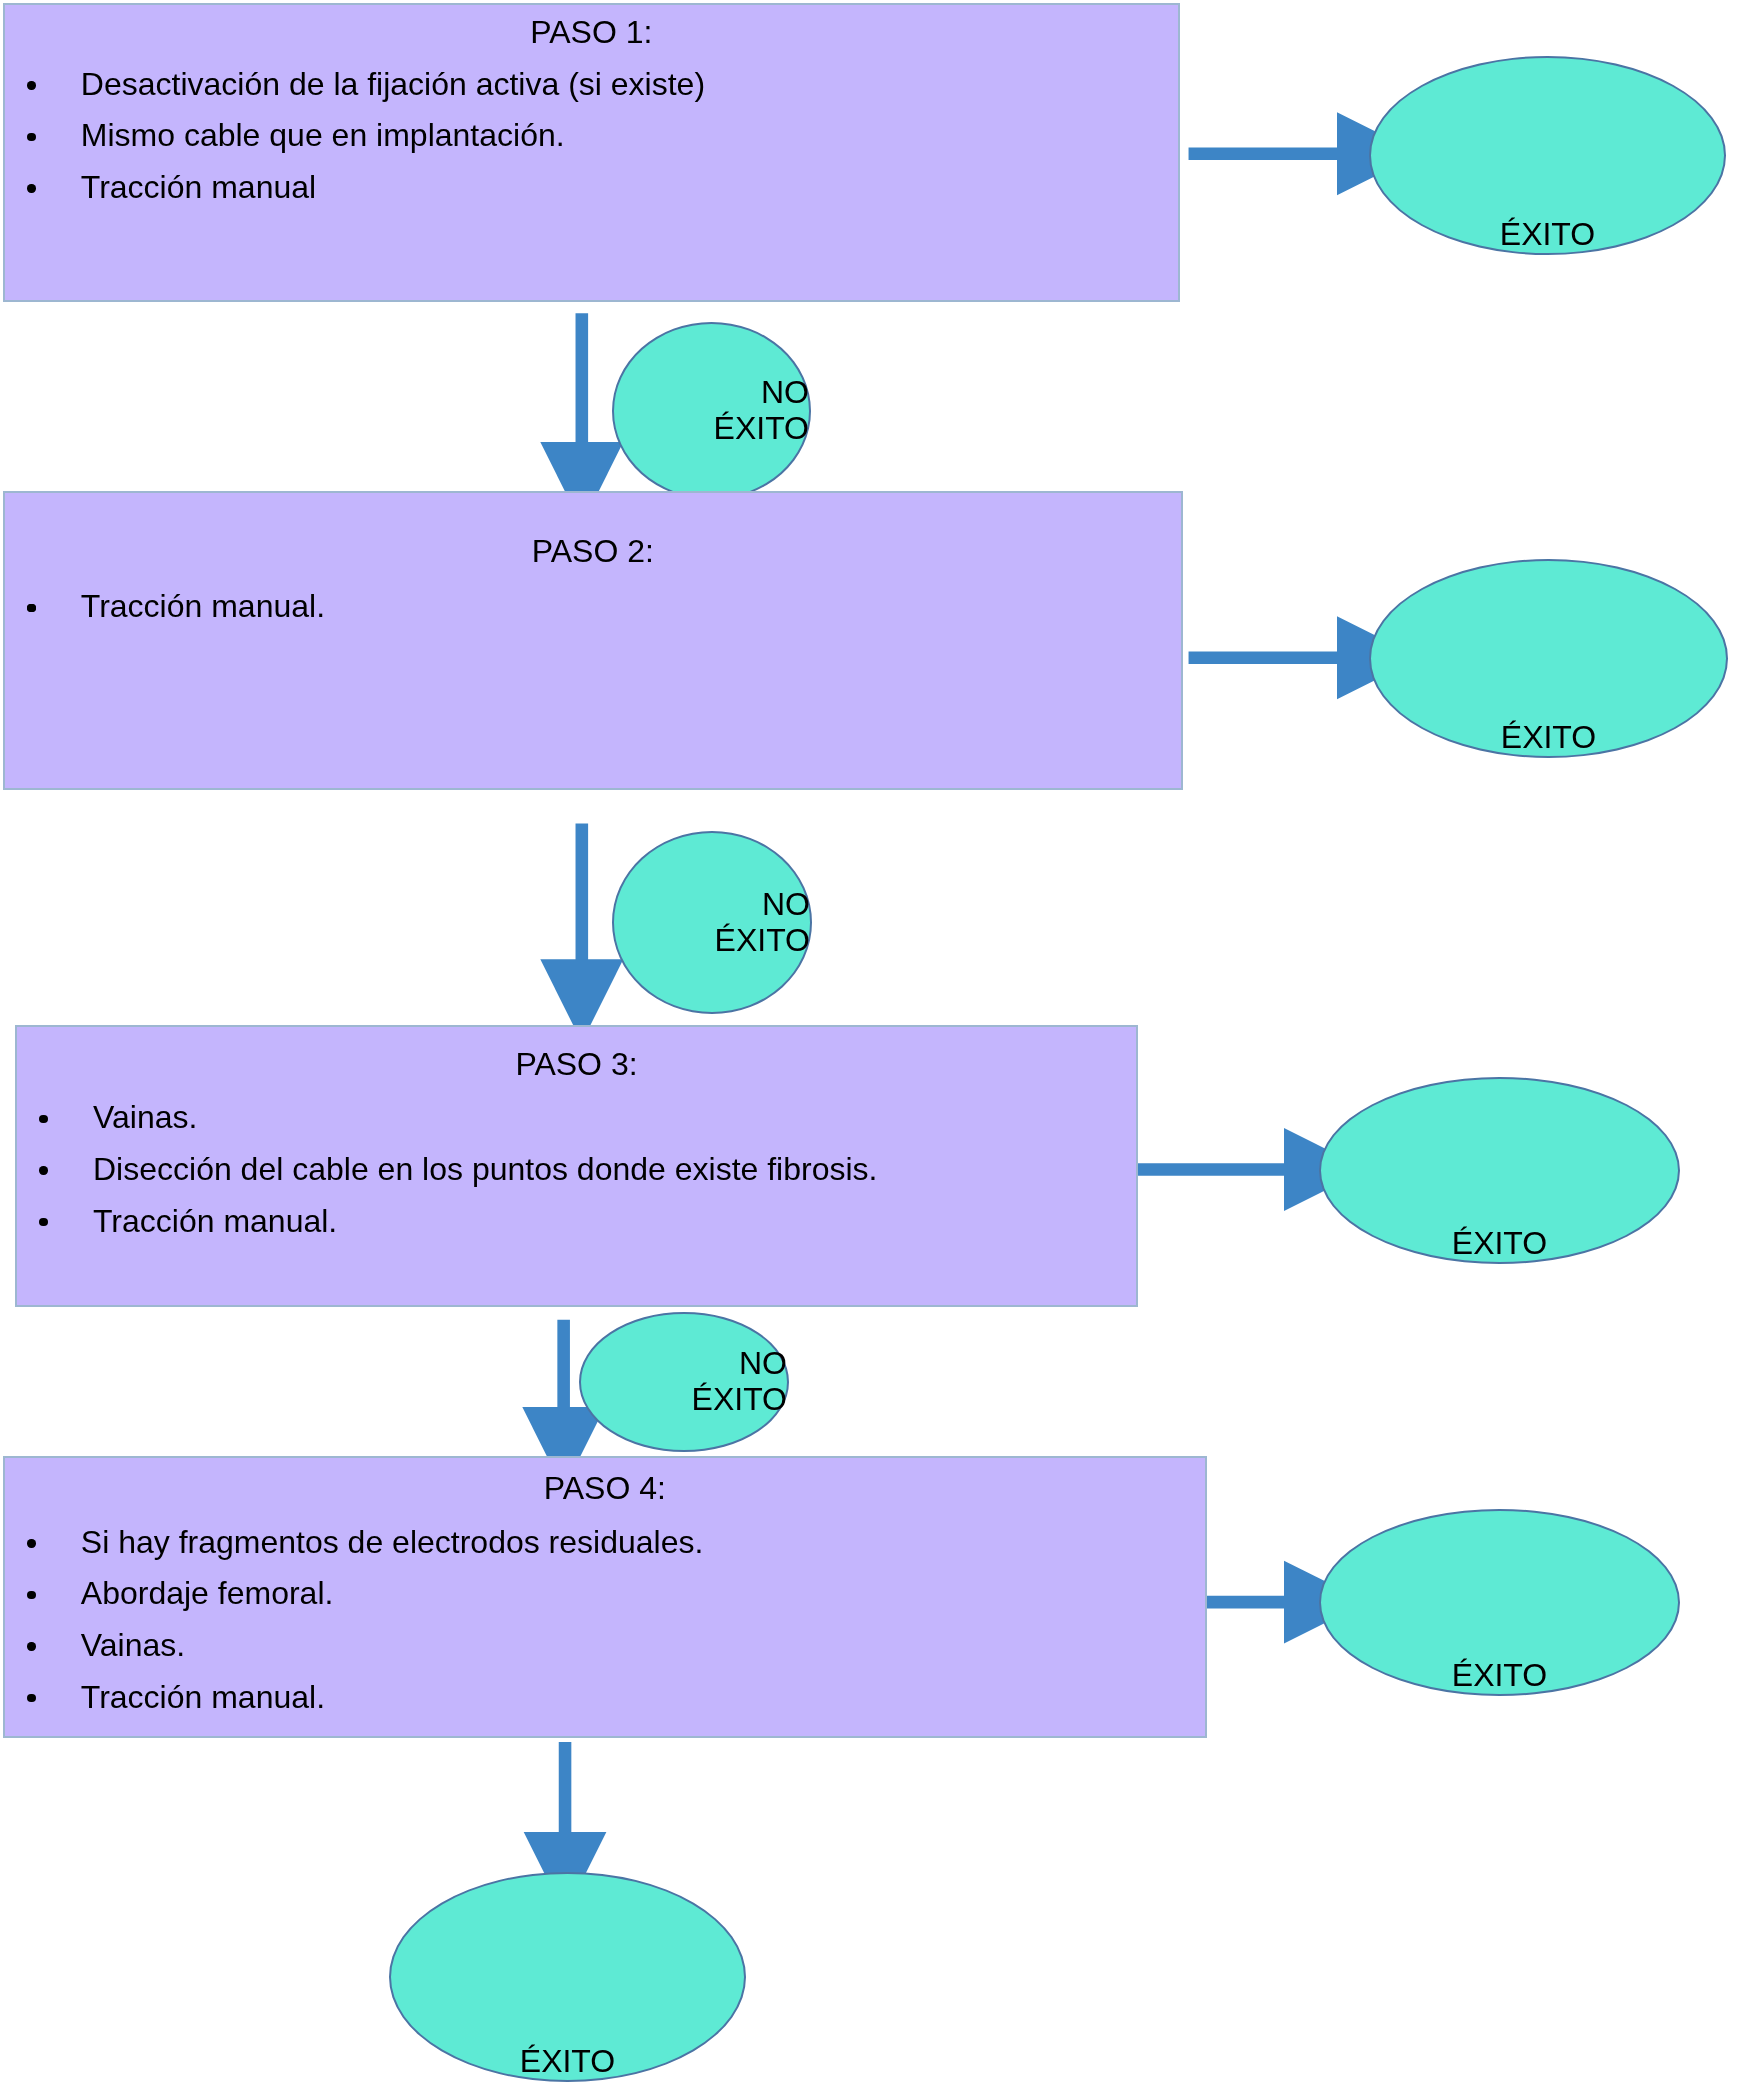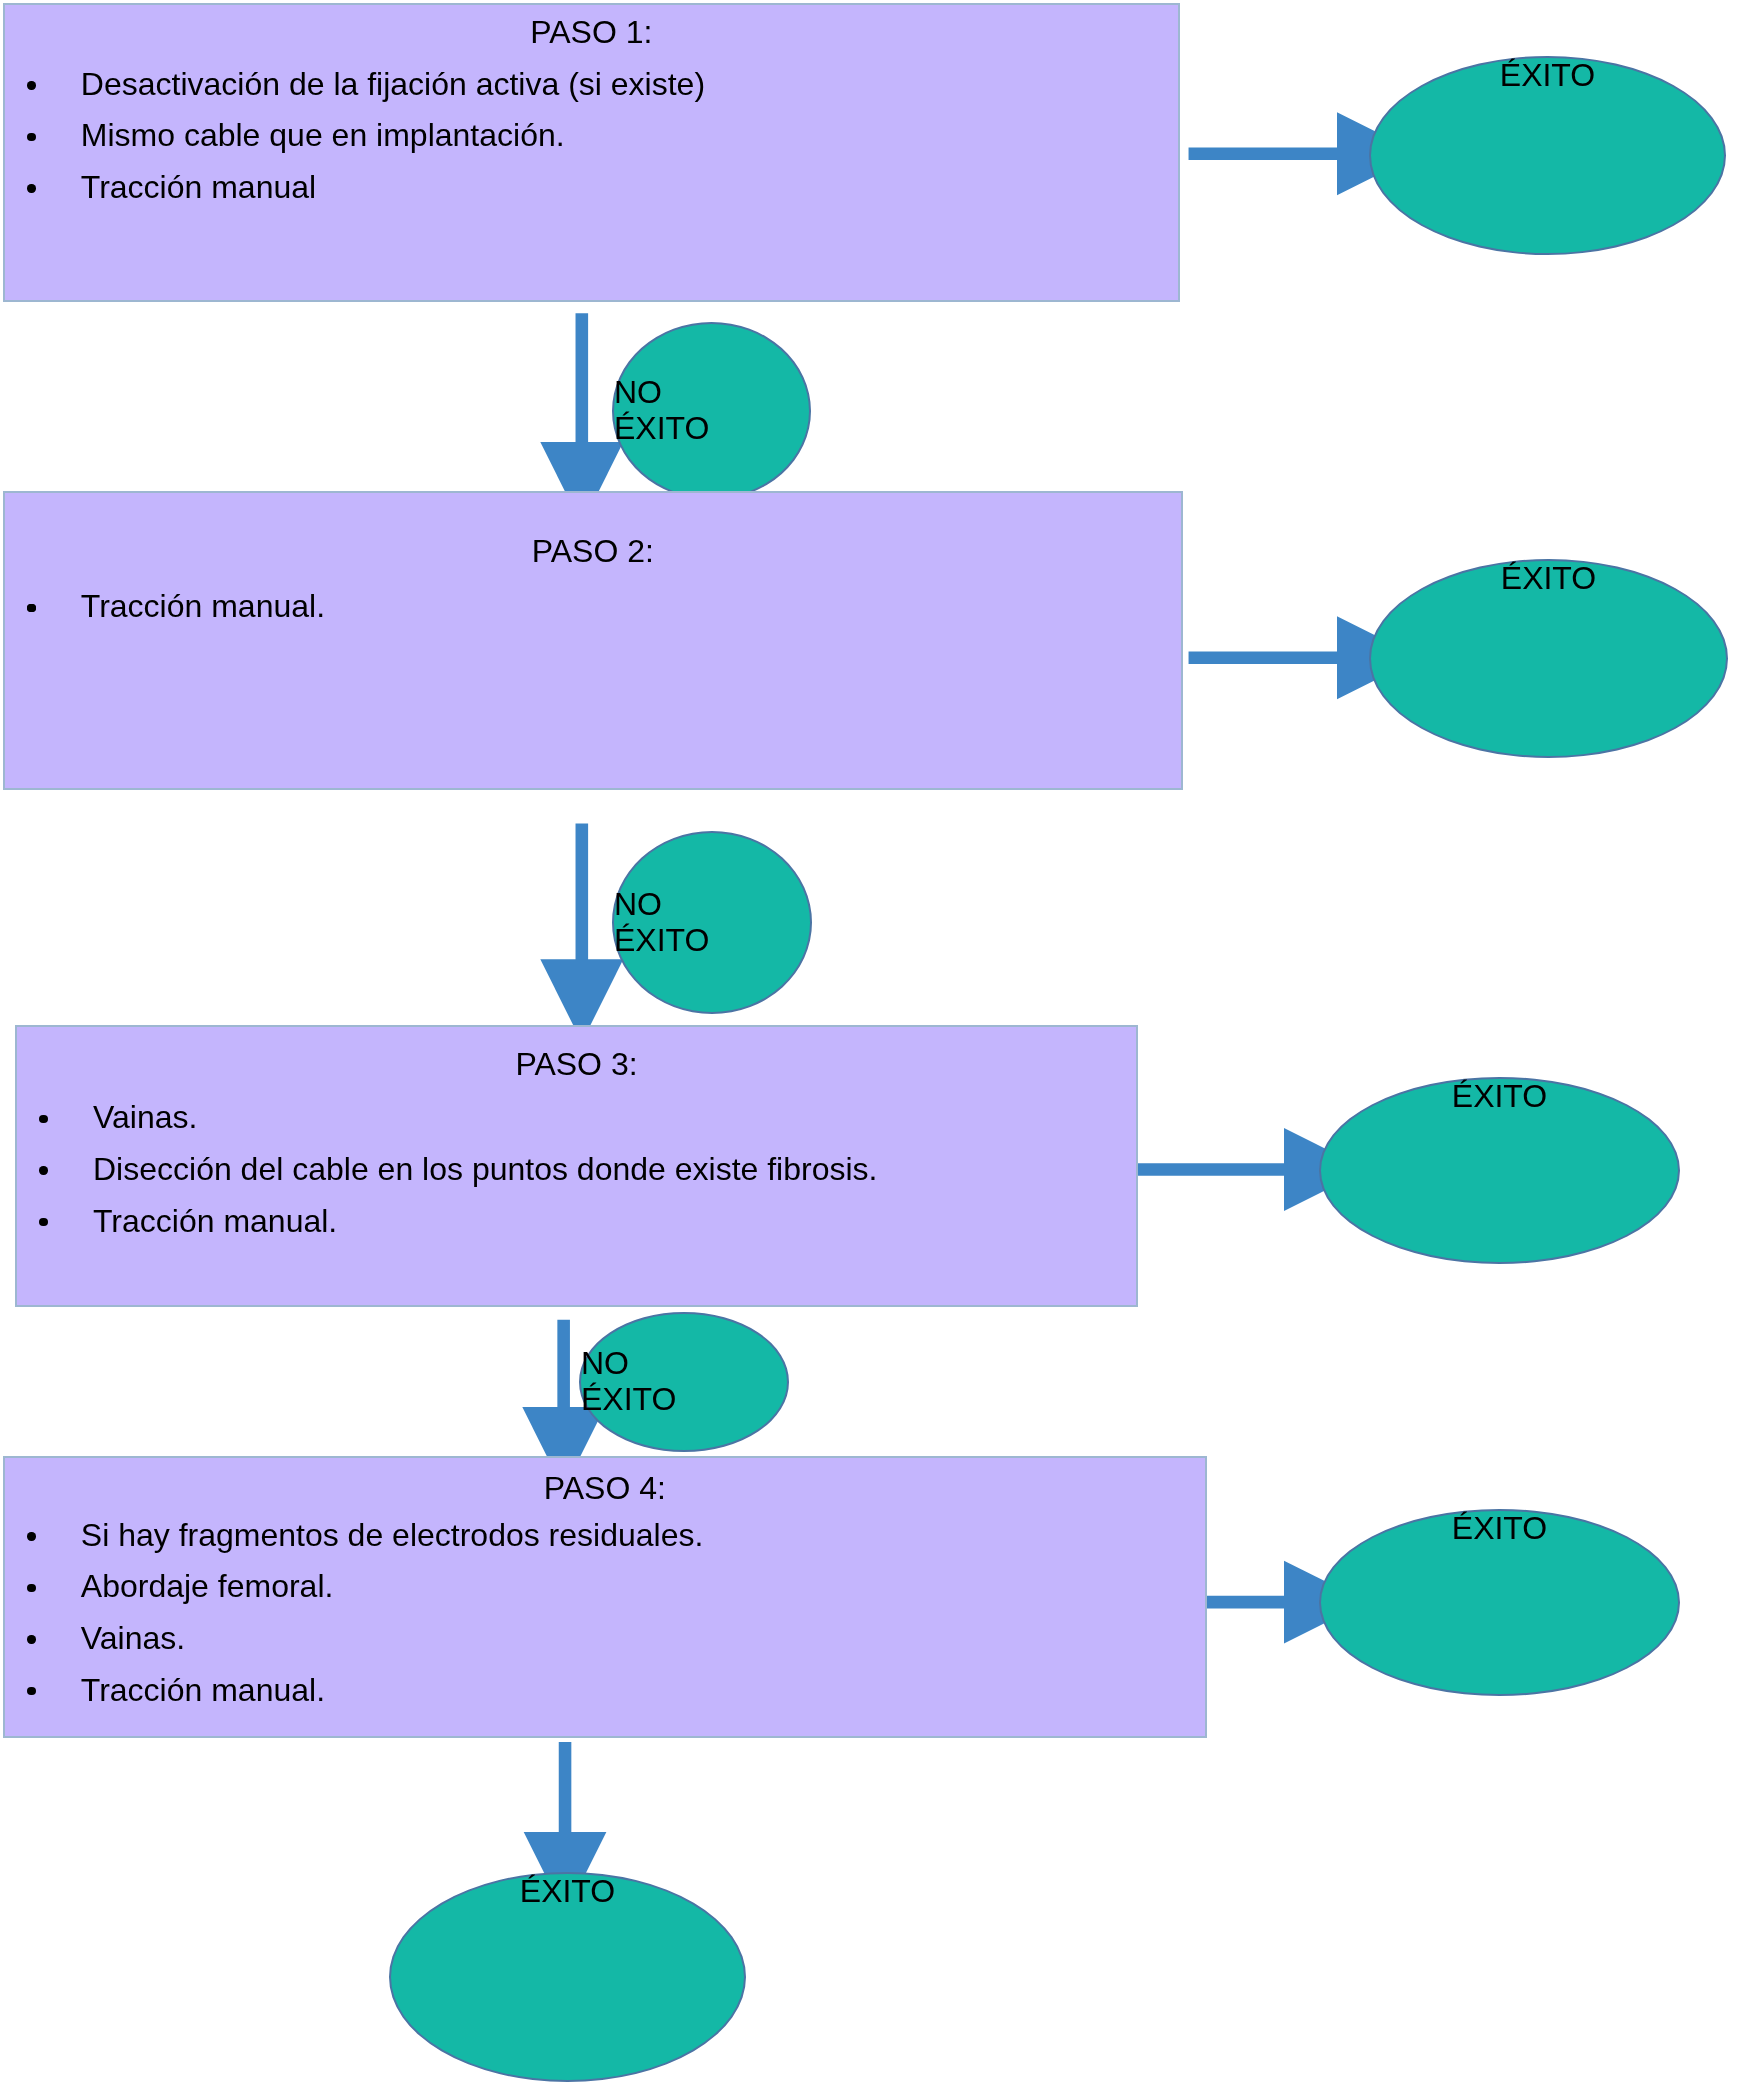--- a/index.html
+++ b/index.html
@@ -52,23 +52,23 @@
     background: #000;
     border-radius: 50%;
   }
 
   
   .ellipse {
     position: absolute;
     box-sizing: border-box;
     border: 2.1px solid #4B74A4;
     border-radius: 50%;
-    background: #14b8a6;
+    background: #5eead4;
     display: flex;
-    align-items: flex-start;
+    align-items: flex-end;
     justify-content: center;
     text-align: center;
     font-size: 32px;
     color: #000000;
     line-height: 1.12;
   }
 
   
   #arrow-layer {
     position: absolute;
@@ -182,21 +182,21 @@
     <span>ÉXITO</span>
   </div>
 
   <div class="ellipse" style="left:579px; top:1312px; width:210px; height:140px; flex-direction:column;">
     <span>NO</span>
     <span>ÉXITO</span>
   </div>
 
   <div class="step-box" style="left:2.8px; top:1456px; width:1204px; height:282px; padding:12.6px 0 0 0;">
     <div class="step-title">PASO 4:</div>
-    <ul class="bullet-list" style="margin-top:13px;">
+    <ul class="bullet-list" style="margin-top:20px;">
       <li class="bullet-item">
         <span class="dot"></span>
         <span>Si hay fragmentos de electrodos residuales.</span>
       </li>
       <li class="bullet-item">
         <span class="dot"></span>
         <span>Abordaje femoral.</span>
       </li>
       <li class="bullet-item">
         <span class="dot"></span>

